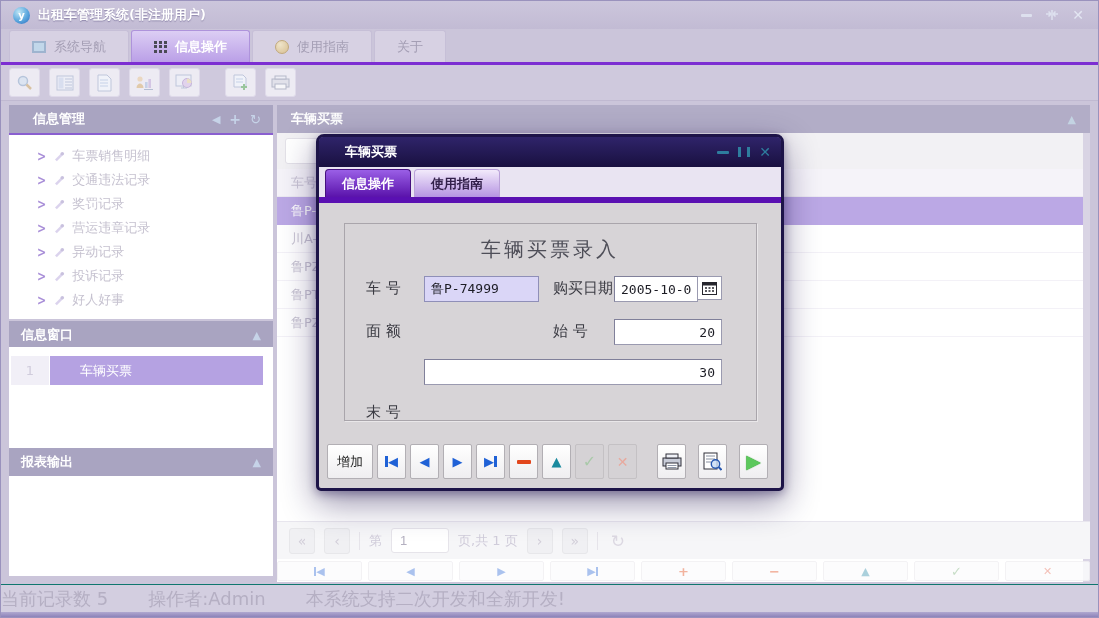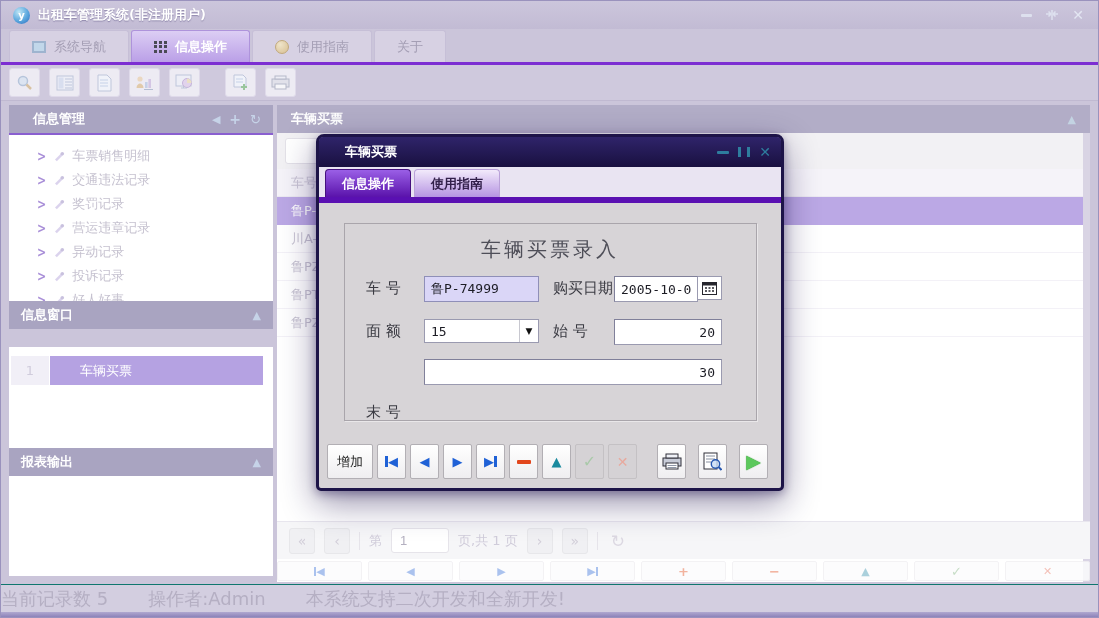--- a/index.html
+++ b/index.html
@@ -321,21 +321,21 @@
     <div class="tree-item">
       <span class="tree-chev">&gt;</span>
       <svg class="tree-ic" width="12" height="12" viewBox="0 0 12 12">
           <path d="M2 9.5L8 3.5l1.8 1.8-6 6z" fill="#b0a0d8"></path>
           <circle cx="9.3" cy="3.8" r="1.8" fill="#8878b8"></circle>
         </svg>
       <span>好人好事</span>
     </div>
   </div>
 
-  <div class="side-header" style="top:300px;">
+  <div class="side-header" style="top:320px;">
     <span>信息窗口</span>
     <span class="hdr-icons">
         <span>▲</span>
       </span>
   </div>
   <div class="side-box" style="top:346px; height:101px; position:absolute;">
     <div class="list-row">
       <div class="list-idx">1</div>
       <div class="list-lbl">车辆买票</div>
     </div>
@@ -460,24 +460,20 @@
       <input class="finput" style="left: 295px; top: 73px; width: 84px;" value="2005-10-02">
       <div class="cal-btn" style="left:379px; top:73px;">
         <svg width="15" height="14" viewBox="0 0 15 14">
           <rect x="0.5" y="1.5" width="14" height="12" fill="#fff" stroke="#26262e"></rect>
           <rect x="0.5" y="1.5" width="14" height="3" fill="#26262e"></rect>
           <path d="M3 7h2M6.5 7h2M10 7h2M3 10h2M6.5 10h2M10 10h2" stroke="#26262e" stroke-width="1.4"></path>
         </svg>
       </div>
 
       <span class="flabel" style="left:47px; top:116px;">面 额</span>
-      <div class="combo" style="left:105px; top:116px; width:115px;">
-        <span class="cval">15</span>
-        <span class="carrow">▼</span>
-      </div>
       <span class="flabel" style="left:234px; top:116px;">始 号</span>
       <input class="finput num" style="left: 295px; top: 116px; width: 108px;" value="20">
 
       <span class="flabel" style="left:47px; top:156px;margin-top:41px;">末 号</span>
       <input class="finput num" style="left: 105px; top: 156px; width: 298px;" value="30">
 
       <div class="dlg-buttons">
         <div class="dbtn txt" style="">增加</div>
         <div class="dbtn ic">
             <span class="bar"></span>

